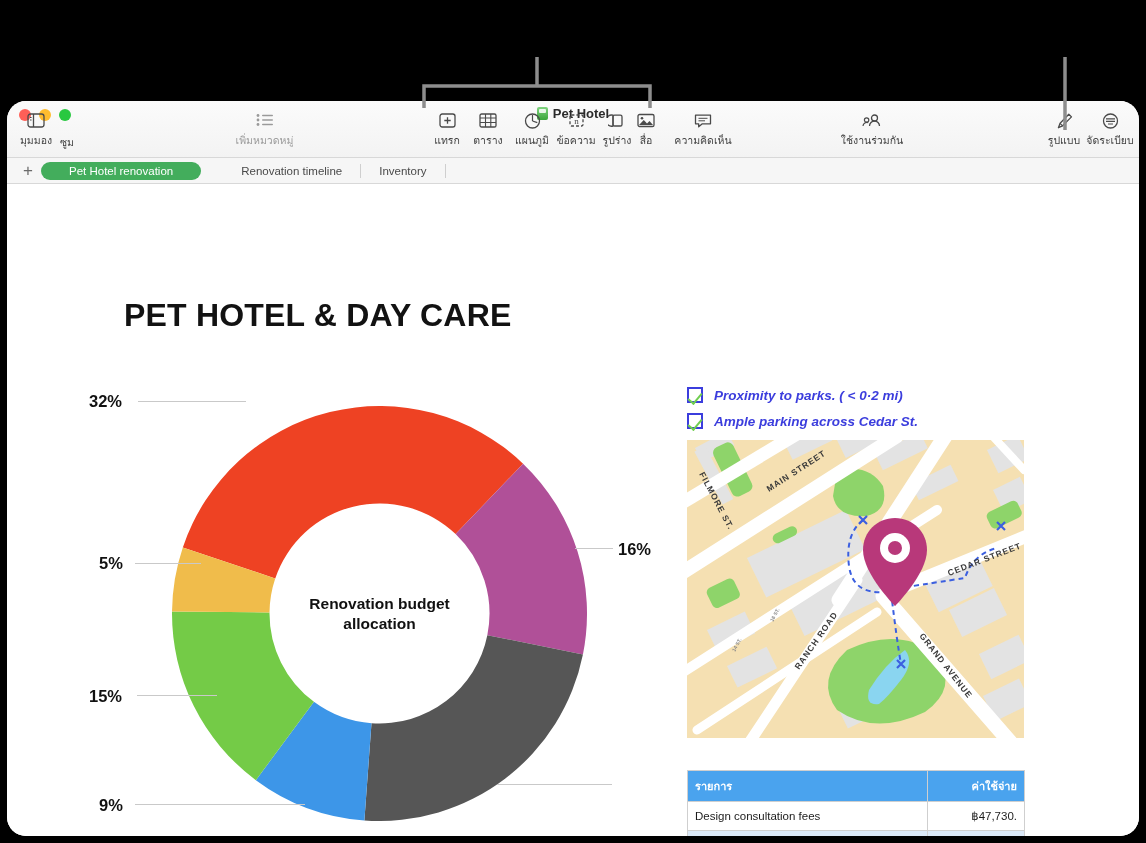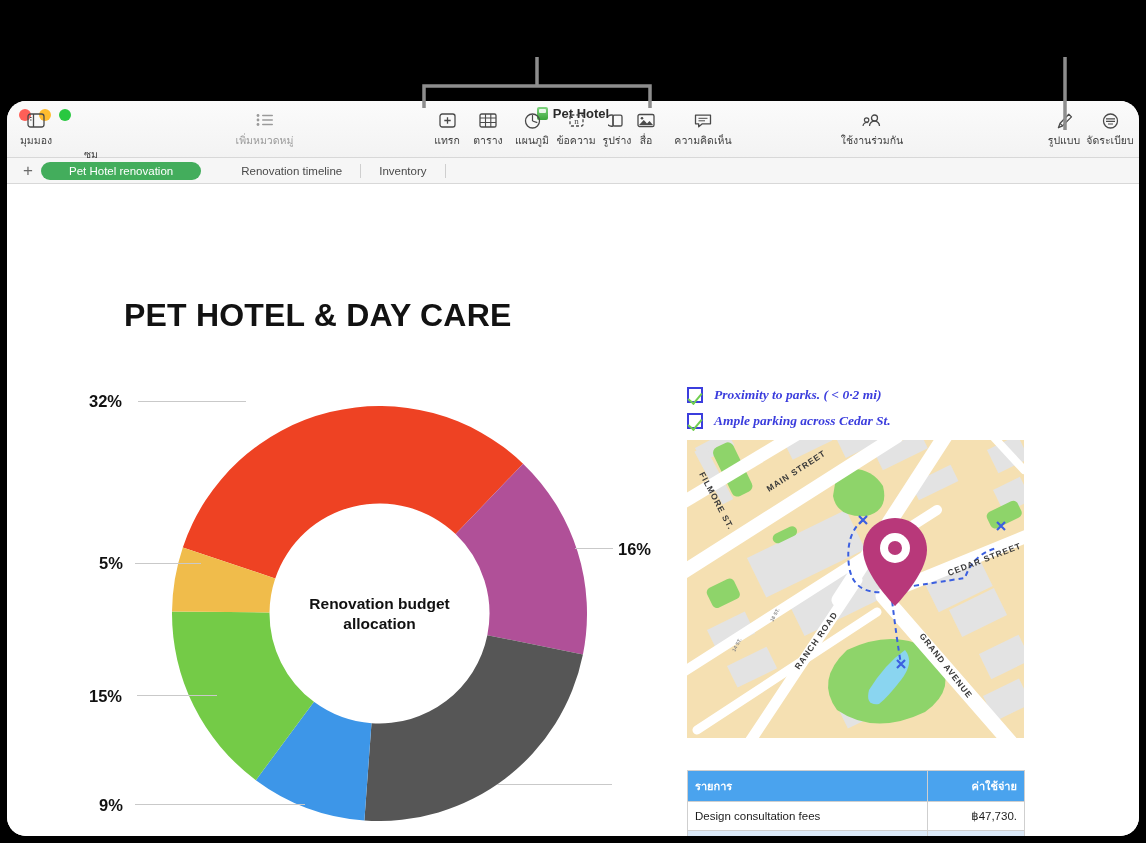--- a/index.html
+++ b/index.html
@@ -107,21 +107,21 @@
     position:absolute; font-size:16.5px; font-weight:bold; color:#111;
     white-space:nowrap;
   }
   .leader { position:absolute; background:#c9c9c9; }
 
   
   .legend { position:absolute; left:176px; top:775px; font-size:12.5px; color:#1b1b1b; }
 
   
   .check-list { position:absolute; left:680px; top:198px; color:#3b3ddd;
-                font-family:Liberation Serif, serif; font-style:italic; font-weight:bold; font-size:13.5px; }
+                font-family:Liberation Sans, sans-serif; font-style:italic; font-weight:bold; font-size:13.5px; }
   .check-row { display:flex; align-items:center; height:26px; }
   .chk-box {
     width:16px; height:16px; border:2px solid #3b3ddd; margin-right:11px;
     position:relative; flex:0 0 auto;
   }
   .chk-box::after{
     content:""; position:absolute; left:2px; top:1px; width:6px; height:12px;
     border-right:2.5px solid #6fce4f; border-bottom:2.5px solid #6fce4f;
     transform:rotate(40deg);
   }
@@ -171,21 +171,21 @@
             <line x1="3" y1="7" x2="4.6" y2="7" stroke="#4a4a4a" stroke-width="1"></line>
           </svg>
       </span>
       <span class="tb-label">มุมมอง</span>
     </div>
 
     <div class="zoom-ctl">
       <span>52%</span>
       <span class="cv">▼</span>
     </div>
-    <div class="tb-item" style="left:60px;width:48px;top:36px;margin-top:12px;">
+    <div class="tb-item" style="left:36px;width:48px;top:36px;">
       <span class="tb-label">ซูม</span>
     </div>
 
     <div class="tb-item tb-dim" style="left:200px;width:115px;">
       <span class="glyph">
         <svg width="18" height="14" viewBox="0 0 18 14">
             <g fill="#9a9a9a">
               <circle cx="2" cy="2.5" r="1.4"></circle>
               <circle cx="2" cy="7" r="1.4"></circle>
               <circle cx="2" cy="11.5" r="1.4"></circle>

